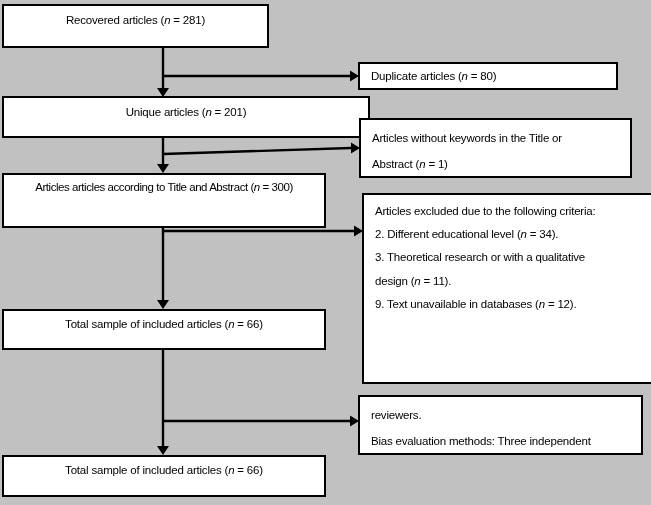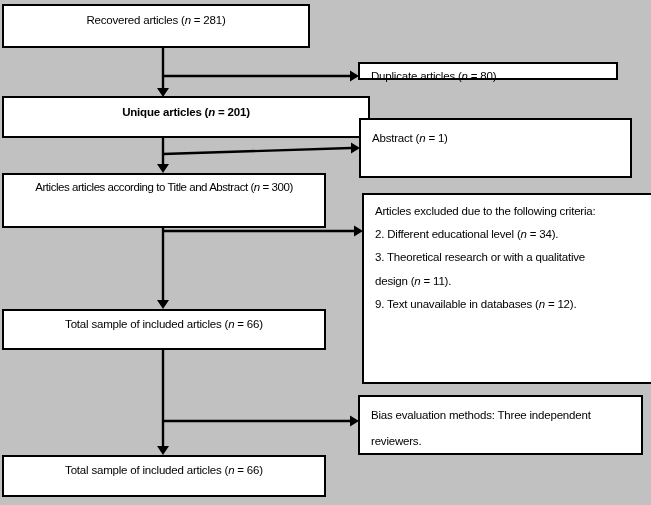--- a/index.html
+++ b/index.html
@@ -14,27 +14,27 @@
   .arrows{position:absolute; left:0; top:0; width:651px; height:505px; pointer-events:none;}
   .arrows line{stroke:var(--line); stroke-width:2.4;}
   .arrows polygon{fill:var(--line);}
   .box{
     position:absolute; box-sizing:border-box; background:var(--box-bg);
     border:2.5px solid var(--line);
   }
   .box .bline{display:block; white-space:nowrap;}
   .center{text-align:center;}
   
-  .b-m0{left:2px;  top:4px;   width:308px; height:44px; padding-top:8px;}
-  .b-m1{left:2px;  top:96px;  width:368px; height:42px; padding-top:8px;font-weight:bold;}
+  .b-m0{left:2px;  top:4px;   width:267px; height:44px; padding-top:8px;}
+  .b-m1{left:2px;  top:96px;  width:368px; height:42px; padding-top:8px;}
   .b-m2{left:2px;  top:173px; width:324px; height:55px; padding-top:6px; letter-spacing:-0.45px;}
   .b-m3{left:2px;  top:309px; width:324px; height:41px; padding-top:7px;}
   .b-m4{left:2px;  top:455px; width:324px; height:42px; padding-top:7px;}
   
-  .b-s0{left:358px; top:62px;  width:260px; height:18px; padding:4px 0 0 11px; line-height:17px;}
+  .b-s0{left:358px; top:62px;  width:260px; height:28px; padding:4px 0 0 11px; line-height:17px;}
   .b-s1{left:359px; top:118px; width:273px; height:60px; padding:5px 0 0 11px; line-height:26px;}
   .b-s2{left:362px; top:193px; width:312px; height:191px; padding:5px 0 0 11px; line-height:23.2px;}
   .b-s3{left:358px; top:395px; width:285px; height:60px; padding:5px 0 0 11px; line-height:26px;}
 </style>
 </head>
 <body>
 
 <div class="canvas">
 
   <svg class="arrows" viewBox="0 0 651 505" xmlns="http://www.w3.org/2000/svg">
@@ -90,29 +90,30 @@
 
   <div class="box b-m4 center">
     <span class="bline"><span>Total sample of included articles (</span><i>n</i><span> = 66)</span></span>
   </div>
 
   <div class="box b-s0">
     <span class="bline"><span>Duplicate articles (</span><i>n</i><span> = 80)</span></span>
   </div>
 
   <div class="box b-s1">
+    <span class="bline"><span>Articles without keywords in the Title or</span><i></i><span></span></span>
     <span class="bline"><span>Abstract (</span><i>n</i><span> = 1)</span></span>
   </div>
 
   <div class="box b-s2">
     <span class="bline"><span>Articles excluded due to the following criteria:</span><i></i><span></span></span>
     <span class="bline"><span>2. Different educational level (</span><i>n</i><span> = 34).</span></span>
     <span class="bline"><span>3. Theoretical research or with a qualitative</span><i></i><span></span></span>
     <span class="bline"><span>design (</span><i>n</i><span> = 11).</span></span>
     <span class="bline"><span>9. Text unavailable in databases (</span><i>n</i><span> = 12).</span></span>
   </div>
 
   <div class="box b-s3">
+    <span class="bline"><span>reviewers.</span><i></i><span></span></span>
     <span class="bline"><span>Bias evaluation methods: Three independent</span><i></i><span></span></span>
-    <span class="bline"><span>reviewers.</span><i></i><span></span></span>
   </div>
 
 </div>
 
 </body></html>

